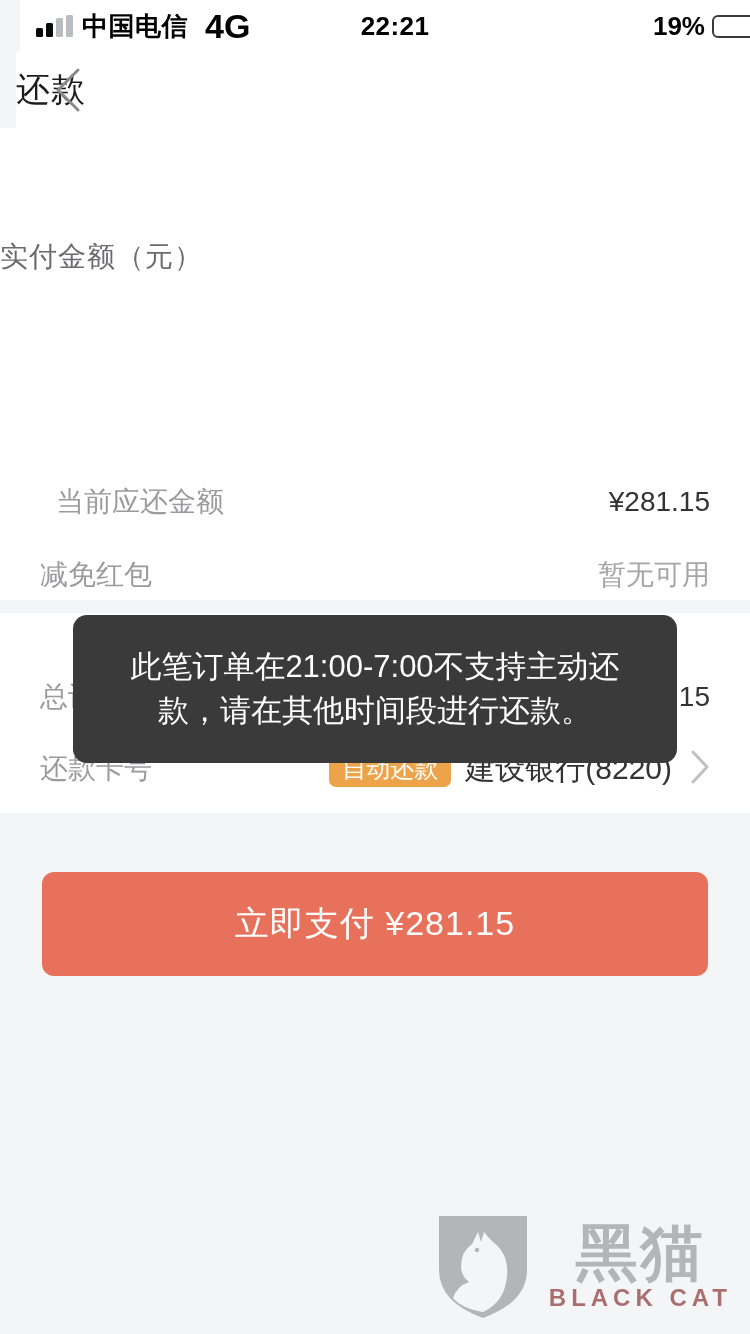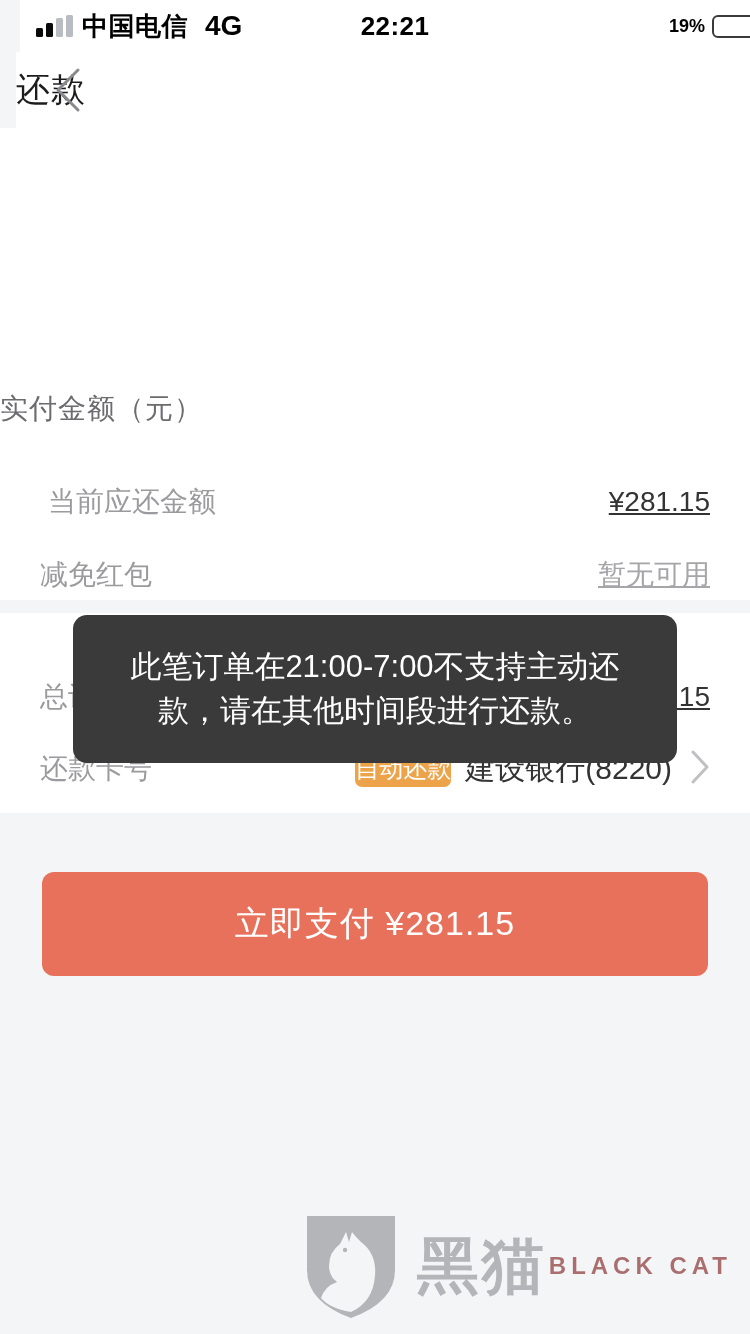--- a/index.html
+++ b/index.html
@@ -19,28 +19,28 @@
     display:flex; align-items:center;margin-left:20px;
   }
   .sb-left { position:absolute; left:16px; top:0; height:52px; display:flex; align-items:center; gap:9px; }
   .signal { display:flex; align-items:flex-end; gap:3px; height:22px; }
   .signal i { display:block; width:7px; border-radius:1.5px; background:#0a0a0a; }
   .signal i.b1 { height:9px; }
   .signal i.b2 { height:14px; }
   .signal i.b3 { height:19px; background:#b9bcc0; }
   .signal i.b4 { height:22px; background:#b9bcc0; }
   .carrier { font-size:26px; color:#000; font-weight:600; letter-spacing:0.5px; }
-  .nettype { font-size:28px; color:#000; font-weight:600; margin-left:8px; }
+  .nettype { font-size:34px; color:#000; font-weight:600; margin-left:8px; }
   .sb-time {
     position:absolute; left:0; right:0; top:0; height:52px;
     display:flex; align-items:center; justify-content:center;
     font-size:26px; font-weight:700; color:#000; letter-spacing:0.4px;
   }
   .sb-right { position:absolute; right:14px; top:0; height:52px; display:flex; align-items:center; gap:7px; }
-  .batt-pct { font-size:18px; font-weight:600; color:#000; }
+  .batt-pct { font-size:26px; font-weight:600; color:#000; }
   .battery { position:relative; width:44px; height:23px; border:2.5px solid #3a3a3a; border-radius:6px; padding:2px; }
   .battery::after {
     content:""; position:absolute; right:-6px; top:7px; width:3.5px; height:8px;
     background:#3a3a3a; border-radius:0 2px 2px 0;
   }
   .battery .fill { height:100%; width:100%; background:#fcd34b; border-radius:3px; }
   .battery .bolt {
     position:absolute; left:0; right:0; top:50%; transform:translateY(-50%);
     text-align:center; font-size:18px; line-height:1; color:#fff;
   }
@@ -52,48 +52,48 @@
   }
   .nav-back {
     position:absolute; left:22px; top:0; height:76px; width:60px;
     display:flex; align-items:center; justify-content:center;
   }
   .nav-title { font-size:34px; color:#1c1c1e; font-weight:400; letter-spacing:1px; }
 
   
   .hero {
     position:absolute; top:128px; left:0; width:750px; height:300px;
-    background:#fff; display:flex; flex-direction:row; align-items:flex-end;
+    background:#fff; display:flex; flex-direction:row; align-items:flex-start;
   }
   .hero-label { margin-top:110px; font-size:28px; color:#6b6b70; letter-spacing:1px; }
   .hero-amount { margin-top:18px; font-size:72px; color:#303033; font-weight:400; letter-spacing:1px; }
 
   
   .card1 { position:absolute; top:428px; left:0; width:750px; height:172px; background:#fff; }
   .row {
     position:relative; height:72px; display:flex; align-items:center;
     padding:0 40px; justify-content:space-between;
   }
   .row .lbl { font-size:28px; color:#9b9b9f; }
-  .row .val { font-size:28px; color:#333;text-decoration:underline; }
+  .row .val { font-size:28px; color:#333; }
   .row .val.muted { color:#a6a6aa; }
-  .r1 { position:absolute; top:38px; left:8px; right:0;gap:40px; }
+  .r1 { position:absolute; top:38px; left:16px; right:0;gap:40px; }
   .r2 { position:absolute; top:111px; left:0; right:0; }
 
   
   .gap { position:absolute; top:600px; left:0; width:750px; height:13px; background:#f4f5f7; }
 
   
   .card2 { position:absolute; top:613px; left:0; width:750px; height:200px; background:#fff; }
   .r3 { position:absolute; top:48px; left:0; right:0; }
   .r4 { position:absolute; top:120px; left:0; right:0; }
   .bank-side { display:flex; align-items:center; gap:14px; }
   .auto-badge {
     background:#eda34a; color:#fff; font-size:24px;
-    padding:5px 0 6px; border-radius:7px; line-height:1;
+    padding:5px 13px 6px; border-radius:7px; line-height:1;
   }
   .bank-name { font-size:30px; color:#333; }
   .chev-right { display:inline-block; margin-left:4px; }
 
   
   .pay-btn {
     position:absolute; top:872px; left:42px; width:666px; height:104px;
     background:#e8715b; border-radius:12px;
     display:flex; align-items:center; justify-content:center;
     color:#fff; font-size:34px; letter-spacing:1px; border:none; cursor:pointer;
@@ -107,21 +107,21 @@
     text-align:center; padding:0 30px;
   }
   .toast-text { color:#fff; font-size:31px; line-height:1.42; }
 
   
   .watermark {
     position:absolute; right:18px; bottom:12px;
     display:flex; align-items:center; gap:14px; opacity:0.62;
   }
   .wm-shield { width:104px; height:112px; }
-  .wm-word { display:flex; align-items:center; gap:2px; }
+  .wm-word { display:flex; flex-direction:column; align-items:center; gap:2px; }
   .wm-cn { font-size:62px; font-weight:700; color:#8e8e92; letter-spacing:3px; line-height:1; }
   .wm-en { font-size:24px; font-weight:700; color:#7f1d1d; letter-spacing:5px; line-height:1; }
 </style>
 </head>
 <body>
 
 <div class="phone">
 
   <div class="statusbar">
     <div class="sb-left">

